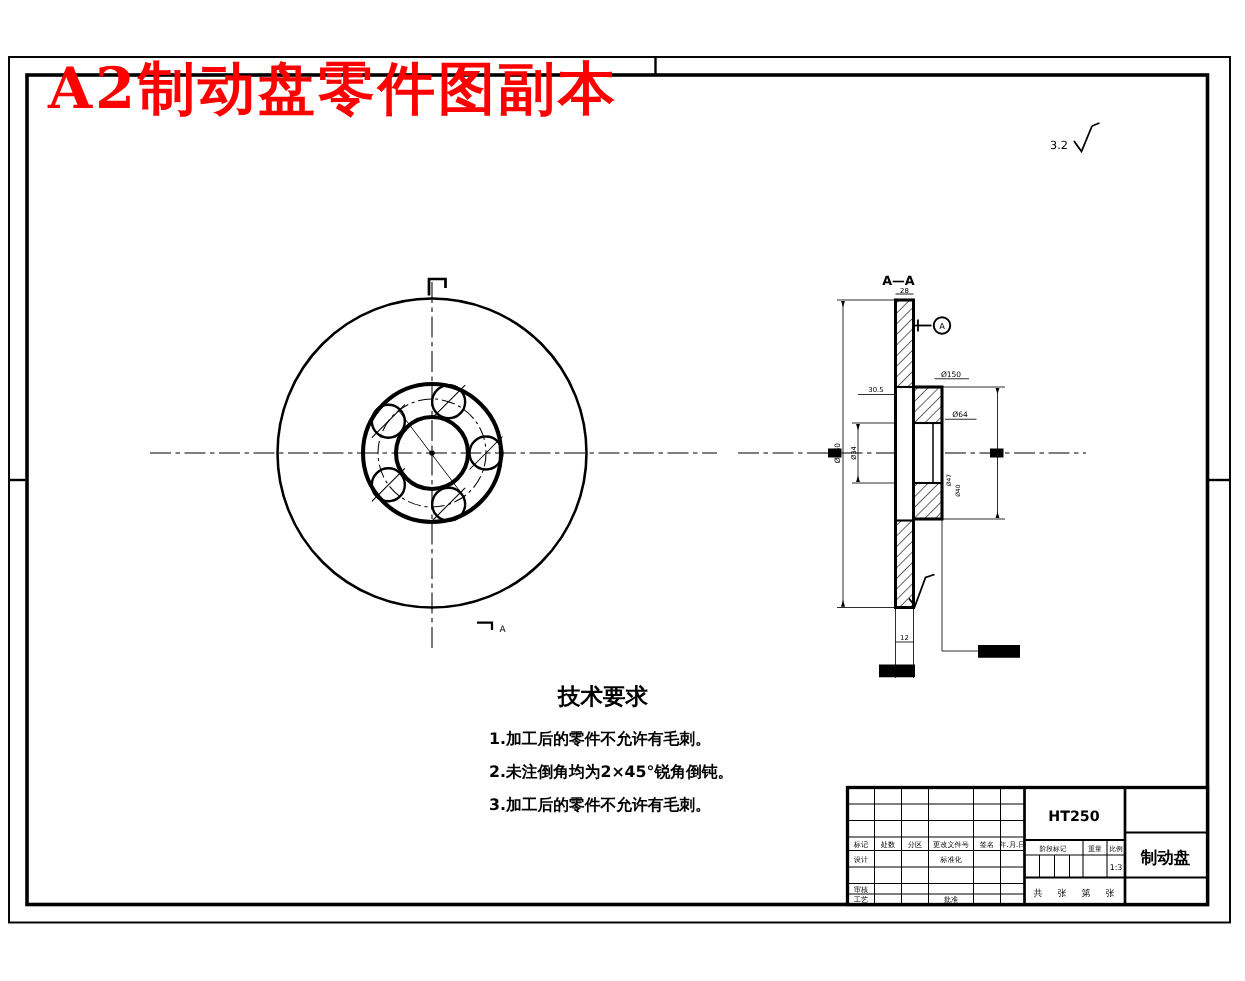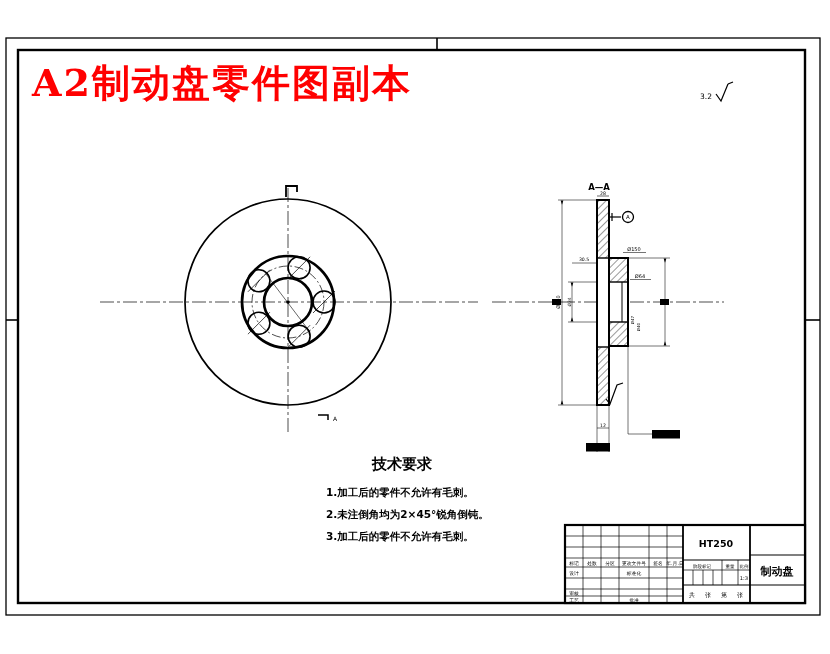--- a/index.html
+++ b/index.html
@@ -1,20 +1,20 @@
 <!DOCTYPE html>
 <html><head>
 <meta charset="utf-8">
 <style>
   html,body{margin:0;padding:0;background:#fff;}
   .page{position:relative;width:830px;height:654px;background:#ffffff;overflow:hidden;
         font-family:"DejaVu Sans",sans-serif;}
   .red-title{position:absolute;left:32px;top:34px;font-size:38px;font-weight:bold;
              color:#ff0000;font-family:"DejaVu Serif","Liberation Serif",serif;
-             letter-spacing:2px;white-space:nowrap;z-index:5;margin-top:24px;}
+             letter-spacing:2px;white-space:nowrap;z-index:5;}
   svg{position:absolute;left:0;top:0;}
   text{fill:#000;font-family:"DejaVu Sans",sans-serif;}
 </style>
 </head>
 <body>
 
 <div class="page">
 
   <div class="red-title">A2制动盘零件图副本</div>
 

